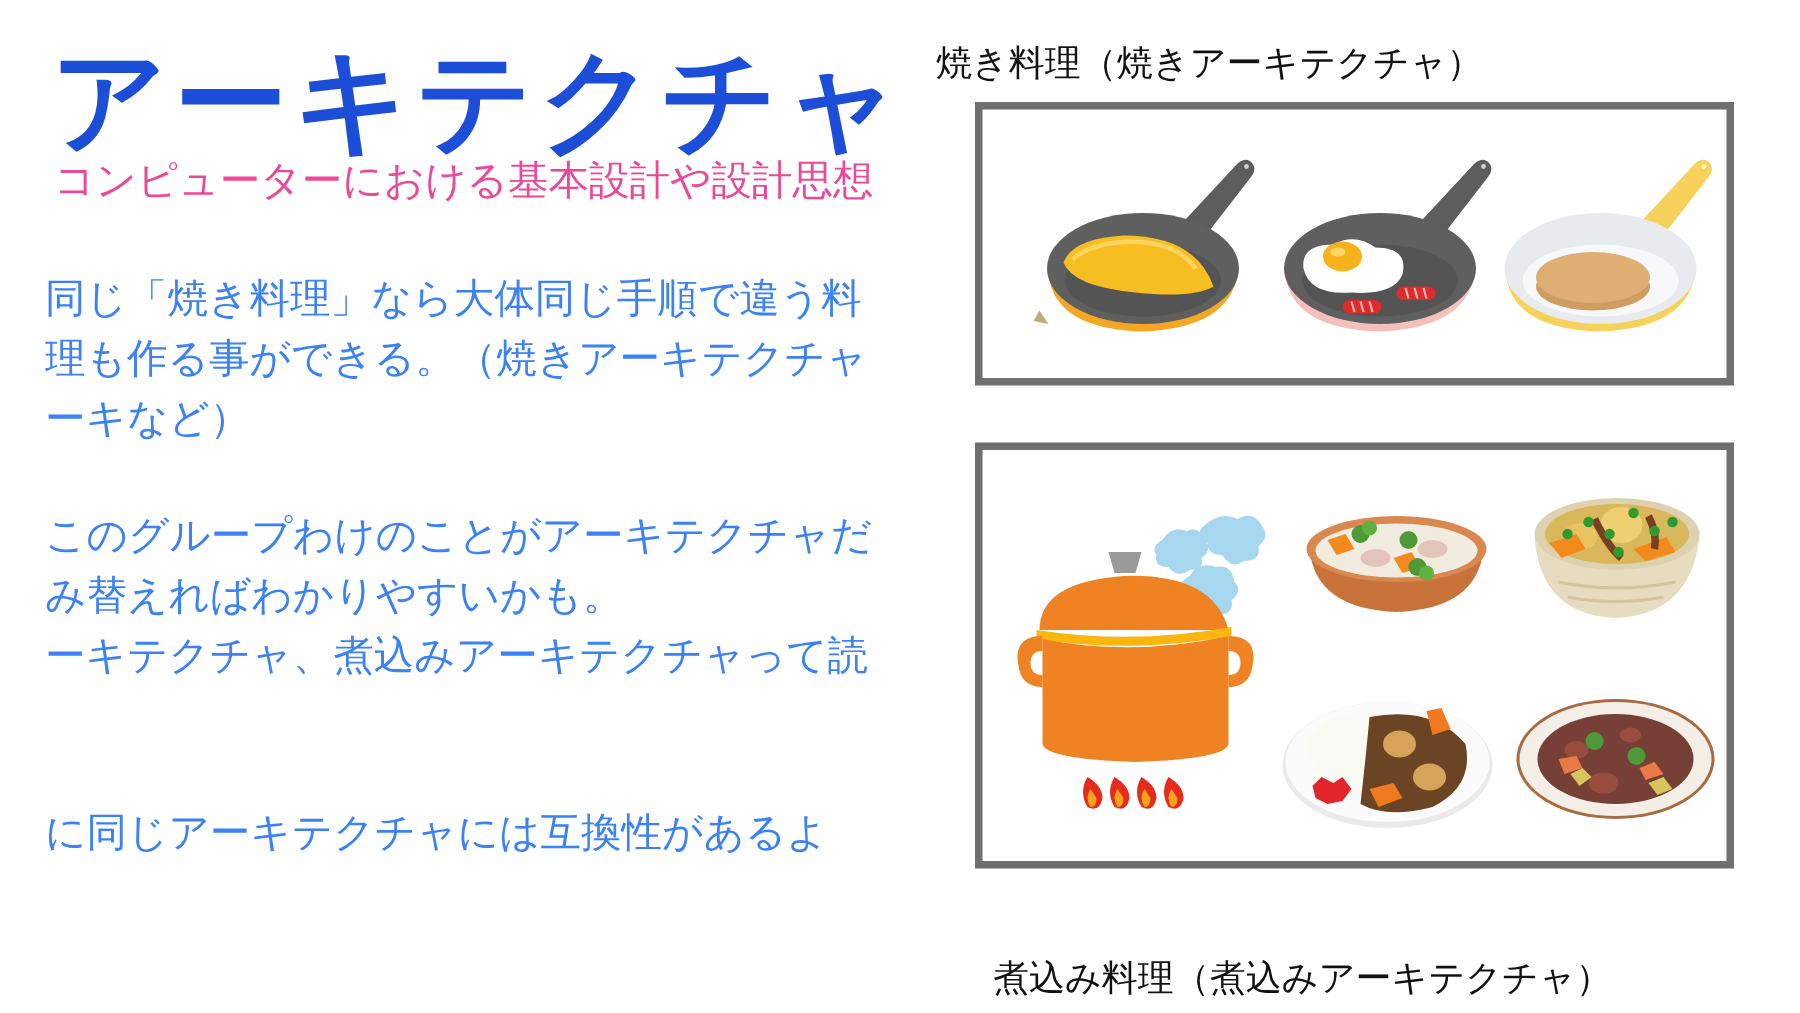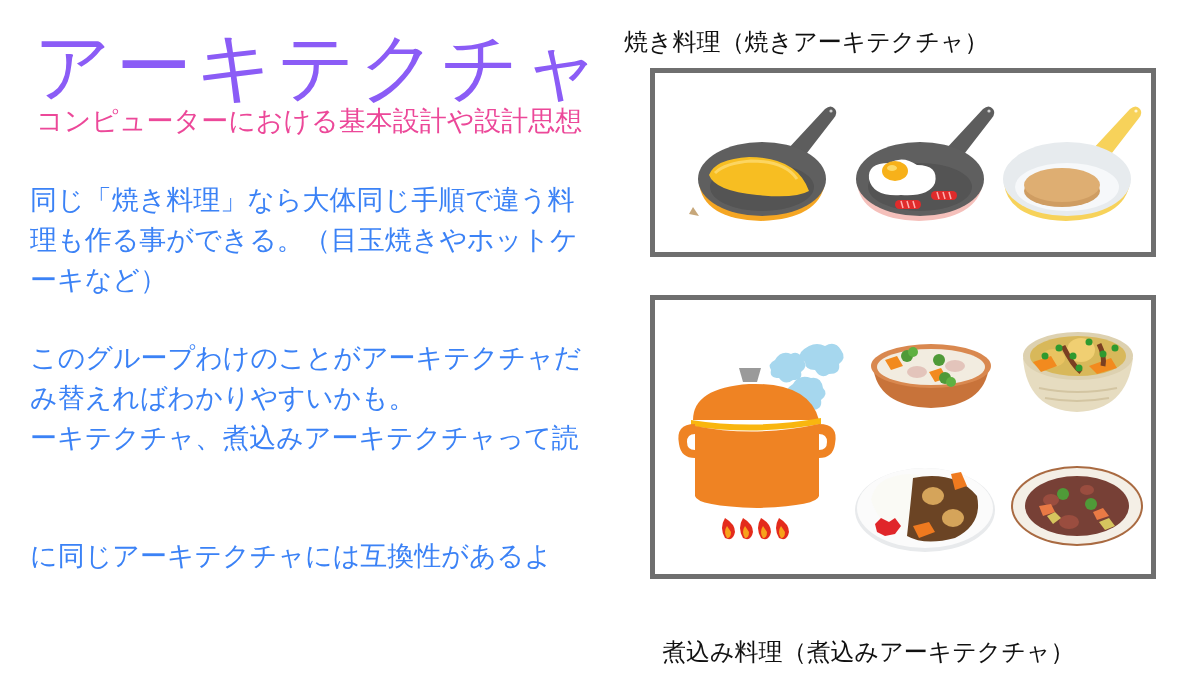--- a/index.html
+++ b/index.html
@@ -13,25 +13,25 @@
       position: relative;
       overflow: hidden;
       font-family: "DejaVu Sans", "Liberation Sans", sans-serif;
       color: #111111;
     }
     .title {
       position: absolute;
       left: 34px;
       top: 22px;
       font-size: 76px;
-      font-weight: normal;
+      font-weight: bold;
       letter-spacing: 4px;
       line-height: 90px;
       white-space: nowrap;
-      color: #8b5cf6;
+      color: #1d4ed8;
     }
     .subtitle {
       position: absolute;
       left: 36px;
       top: 104px;
       font-size: 27px;
       line-height: 34px;
       white-space: nowrap;
       color: #ec4899;
     }
@@ -71,21 +71,21 @@
     svg { display: block; }
   </style>
 </head>
 <body>
 
 <div class="title">アーキテクチャ</div>
 <div class="subtitle">コンピューターにおける基本設計や設計思想</div>
 
 <div class="para p1">
   <span class="line">同じ「焼き料理」なら大体同じ手順で違う料</span>
-  <span class="line">理も作る事ができる。（目玉焼きやホットケ</span>
+  <span class="line">理も作る事ができる。（焼きアーキテクチャ</span>
   <span class="line">ーキなど）</span>
 </div>
 
 <div class="para p2">
   <span class="line">このグループわけのことがアーキテクチャだ</span>
   <span class="line">み替えればわかりやすいかも。</span>
   <span class="line">ーキテクチャ、煮込みアーキテクチャって読</span>
 </div>
 
 <div class="para p3">

